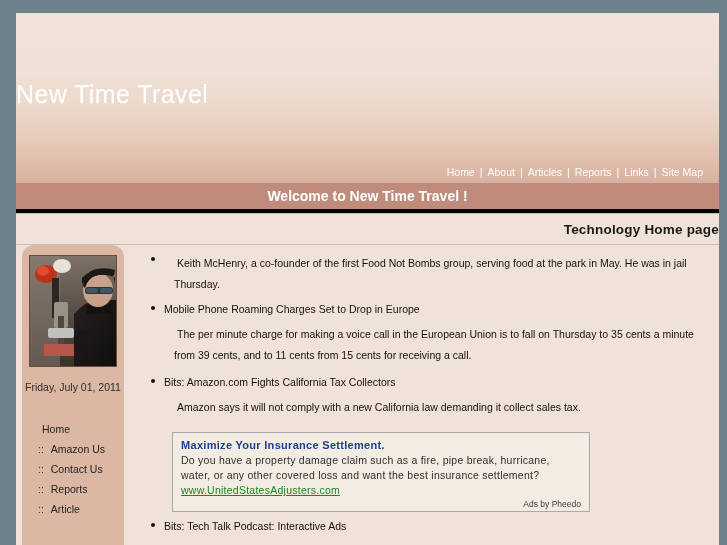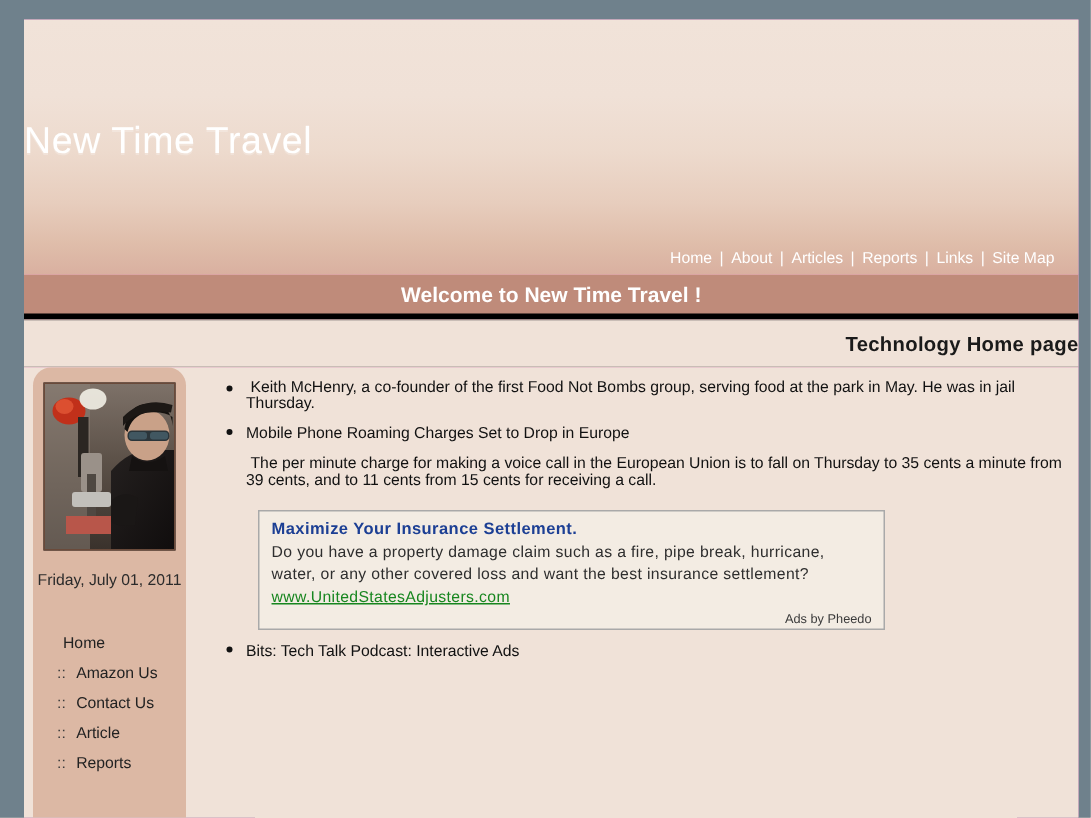--- a/index.html
+++ b/index.html
@@ -23,21 +23,21 @@
     background: #6f818c;
     box-sizing: border-box;
   }
 
   #page-body {
     position: absolute;
     left: 16px;
     top: 13px;
     width: 703px;
     height: 532px;
-    background: #f9a8d4;
+    background: #0f172a;
     overflow: hidden;
   }
 
   
   #header {
     position: relative;
     height: 170px;
     background: linear-gradient(to bottom, #f1e3d9 0%, #f0e1d7 30%, #eddacd 52%, #e7cdbd 72%, #dfbdaa 88%, #d9b0a0 100%);
   }
   #site-title {
@@ -177,22 +177,22 @@
   .art-title .bullet {
     position: absolute;
     left: 1px;
     top: 4px;
     width: 4px;
     height: 4px;
     background: #111111;
     border-radius: 50%;
   }
   .art-body {
-    margin: 8px 0 0 14px;
-    line-height: 11px;
+    margin: 8px 0 0 24px;
+    line-height: 21px;
     color: #111111;
     padding-right: 4px;
     text-indent: 3px;
   }
 
   
   #ad-box {
     margin: 14px 0 0 22px;
     width: 418px;
     border: 1px solid #a9a9a9;
@@ -302,42 +302,49 @@
             <path d="M44 78 Q52 70 62 76 L60 94 Q50 96 44 92 Z" fill="#1a1716"></path>
           </svg>
         </div>
 
         <div id="sidebar-date">Friday, July 01, 2011</div>
 
         <div id="sidebar-nav">
           <a href="#" class="nav-item"><span class="dots"></span><span>Home</span></a>
           <a href="#" class="nav-item"><span class="dots">:: </span><span>Amazon Us</span></a>
           <a href="#" class="nav-item"><span class="dots">:: </span><span>Contact Us</span></a>
+          <a href="#" class="nav-item"><span class="dots">:: </span><span>Reports</span></a>
           <a href="#" class="nav-item"><span class="dots">:: </span><span>Article</span></a>
-          <a href="#" class="nav-item"><span class="dots">:: </span><span>Reports</span></a>
         </div>
       </div>
 
       <div id="main">
 
         <div class="article">
           <div class="art-title">
             <span class="bullet"></span>
           </div>
           <div class="art-body">Keith McHenry, a co-founder of the first Food Not Bombs group, serving food at the park in May. He was in jail Thursday.</div>
         </div>
 
         <div class="article">
           <div class="art-title">
             <span class="bullet"></span>
             <span>Mobile Phone Roaming Charges Set to Drop in Europe</span>
           </div>
           <div class="art-body">The per minute charge for making a voice call in the European Union is to fall on Thursday to 35 cents a minute from 39 cents, and to 11 cents from 15 cents for receiving a call.</div>
         </div>
 
+        <div class="article" style="margin-top:9px;">
+          <div class="art-title">
+            <span class="bullet"></span>
+            <span>Bits: Amazon.com Fights California Tax Collectors</span>
+          </div>
+          <div class="art-body">Amazon says it will not comply with a new California law demanding it collect sales tax.</div>
+        </div>
 
         <div id="ad-box">
           <div id="ad-title">Maximize Your Insurance Settlement.</div>
           <div id="ad-text">Do you have a property damage claim such as a fire, pipe break, hurricane, water, or any other covered loss and want the best insurance settlement?</div>
           <a href="#" id="ad-link">www.UnitedStatesAdjusters.com</a>
           <div id="ad-credit">Ads by Pheedo</div>
         </div>
 
         <div class="article" style="margin-top:6px;">
           <div class="art-title">

